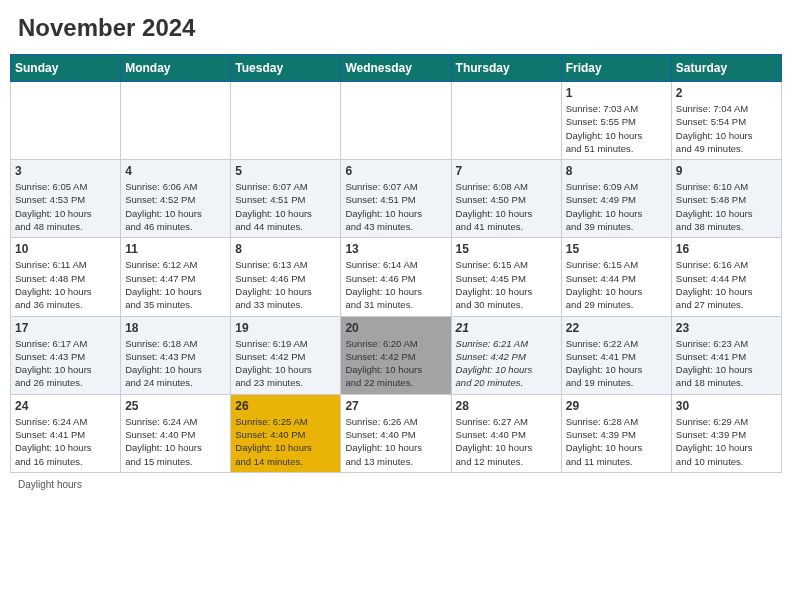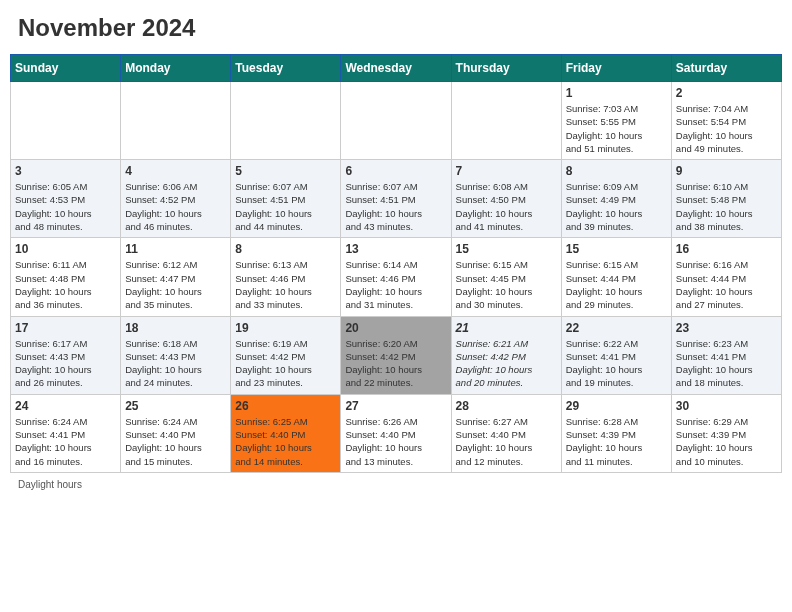--- a/index.html
+++ b/index.html
@@ -289,21 +289,21 @@
 Daylight: 10 hours
 and 16 minutes.</div>
         </td>
         <td style="background: rgb(255, 255, 255);">
           <div class="day-num">25</div>
           <div class="day-info" style="white-space: pre-line;">Sunrise: 6:24 AM
 Sunset: 4:40 PM
 Daylight: 10 hours
 and 15 minutes.</div>
         </td>
-        <td style="background: #f97316;">
+        <td style="background: #eab308;">
           <div class="day-num">26</div>
           <div class="day-info" style="white-space: pre-line;">Sunrise: 6:25 AM
 Sunset: 4:40 PM
 Daylight: 10 hours
 and 14 minutes.</div>
         </td>
         <td style="background: rgb(255, 255, 255);">
           <div class="day-num">27</div>
           <div class="day-info" style="white-space: pre-line;">Sunrise: 6:26 AM
 Sunset: 4:40 PM

